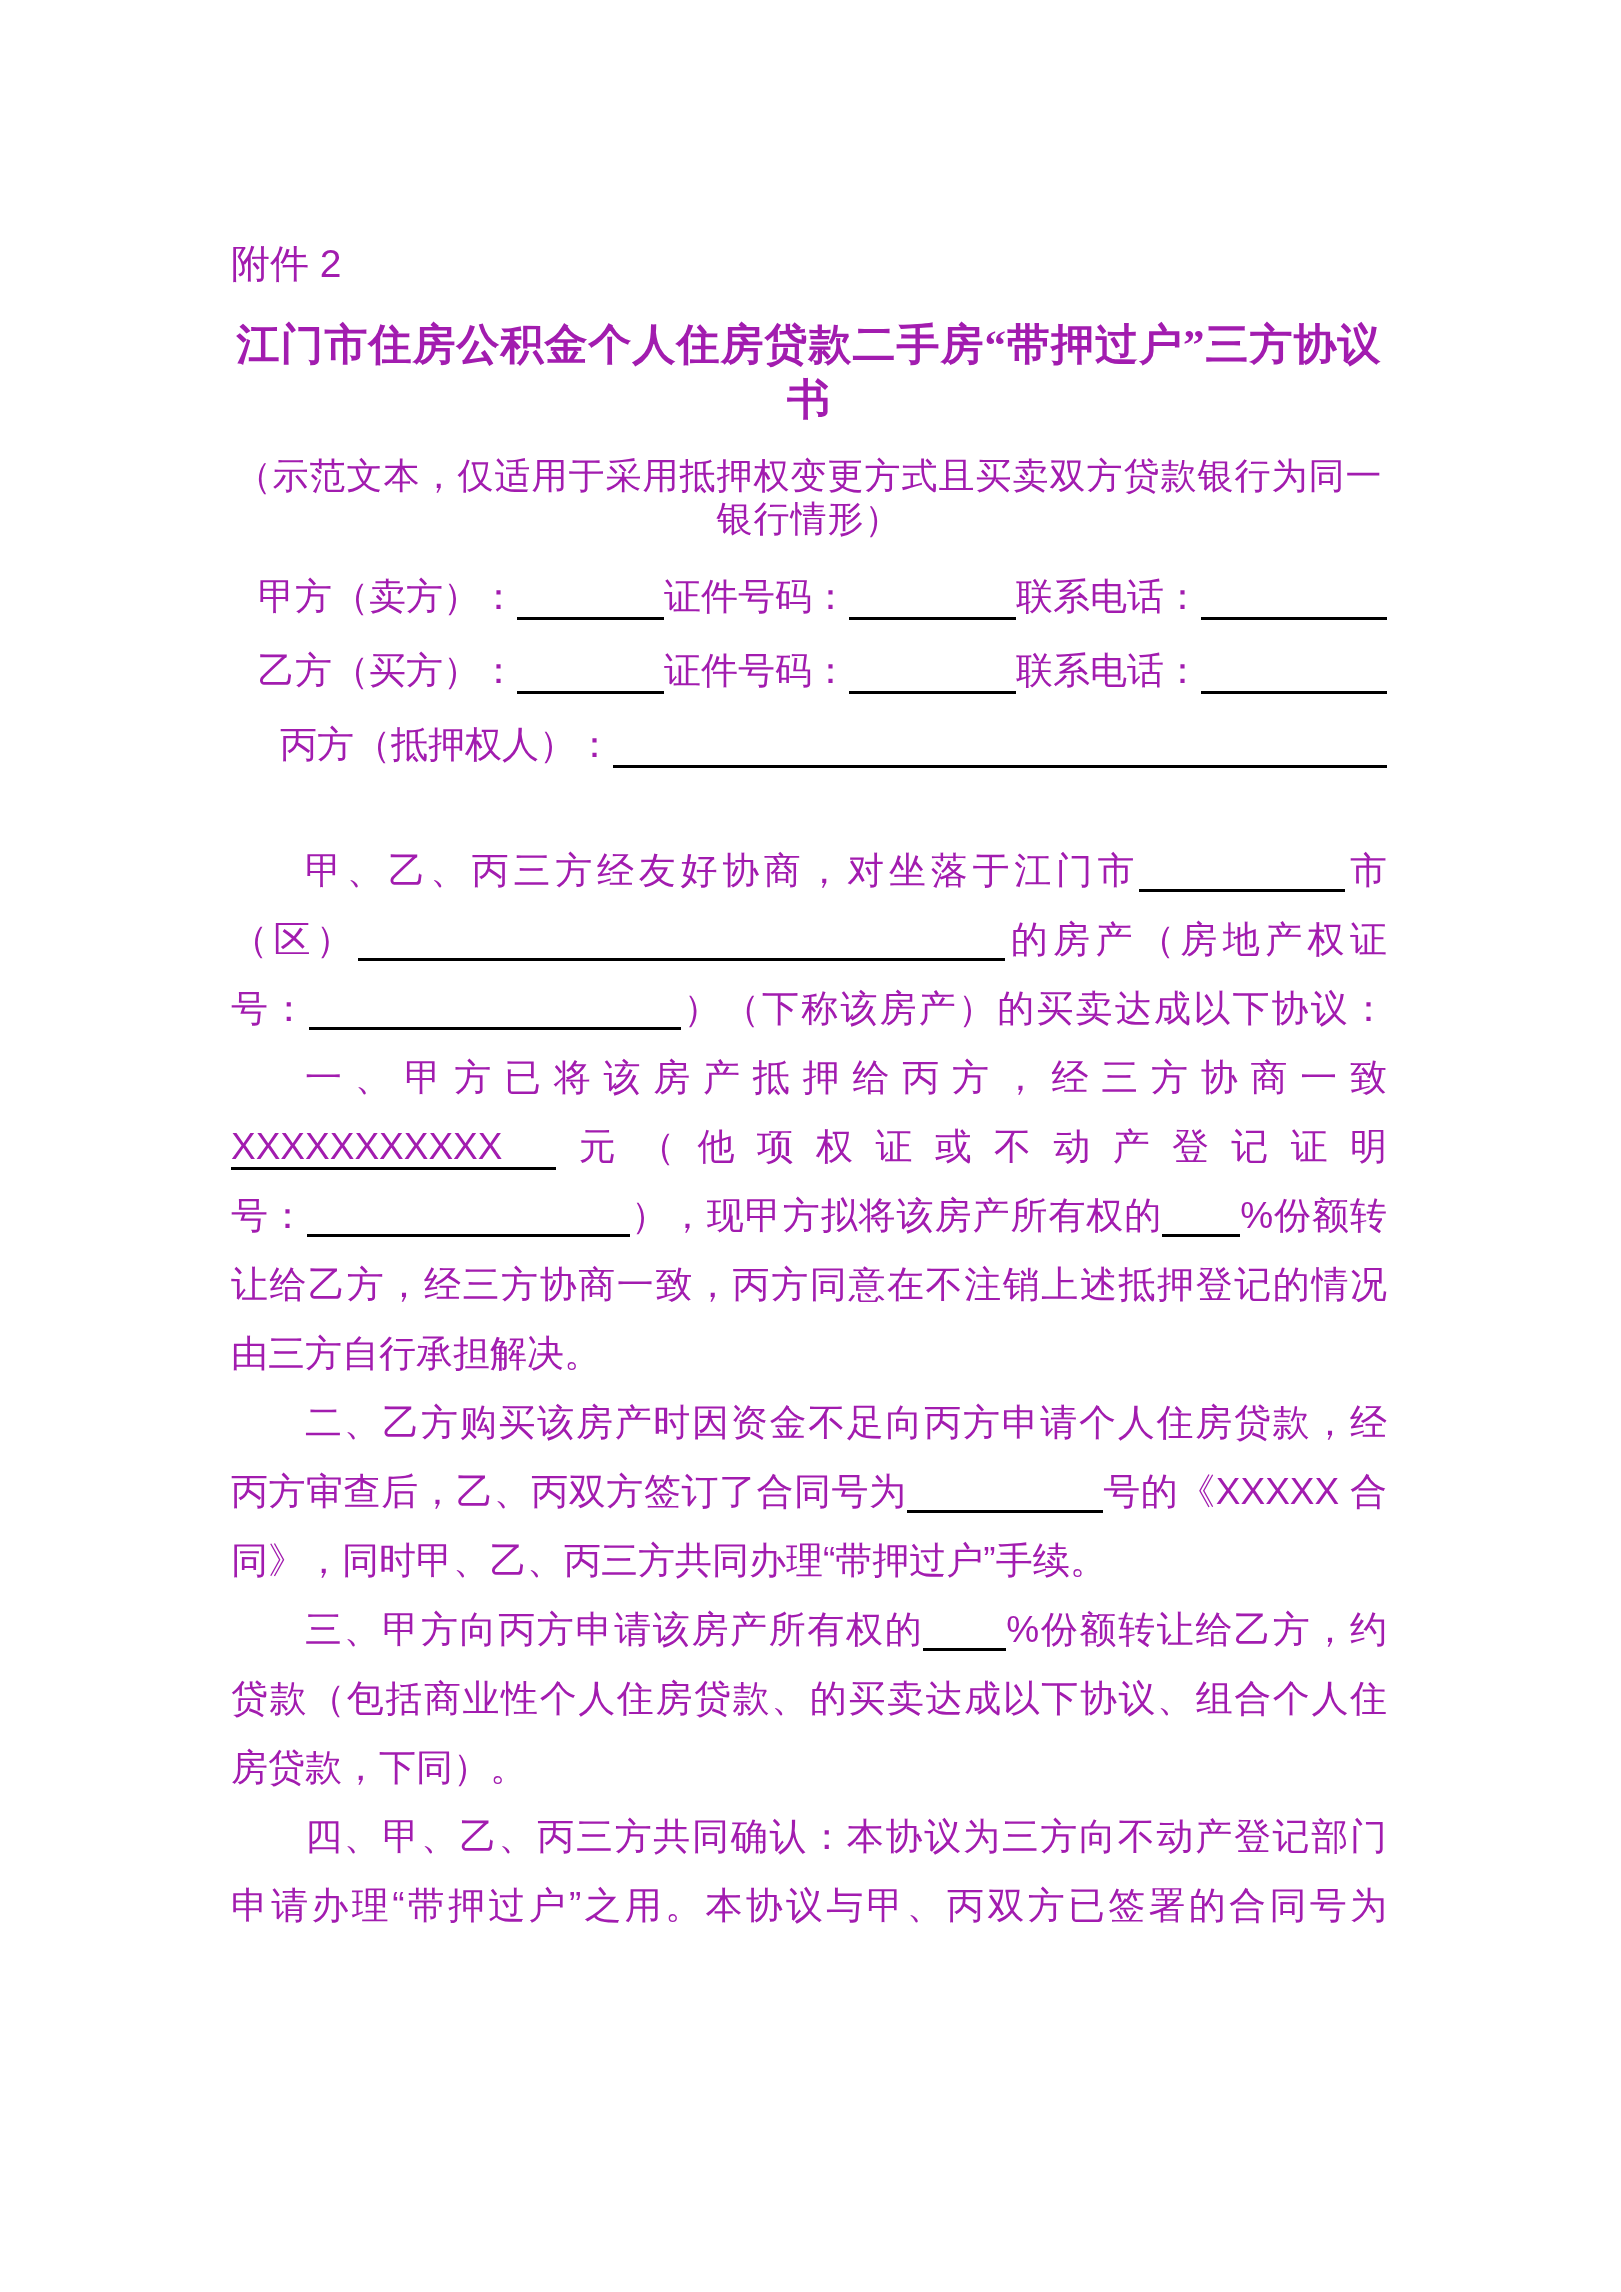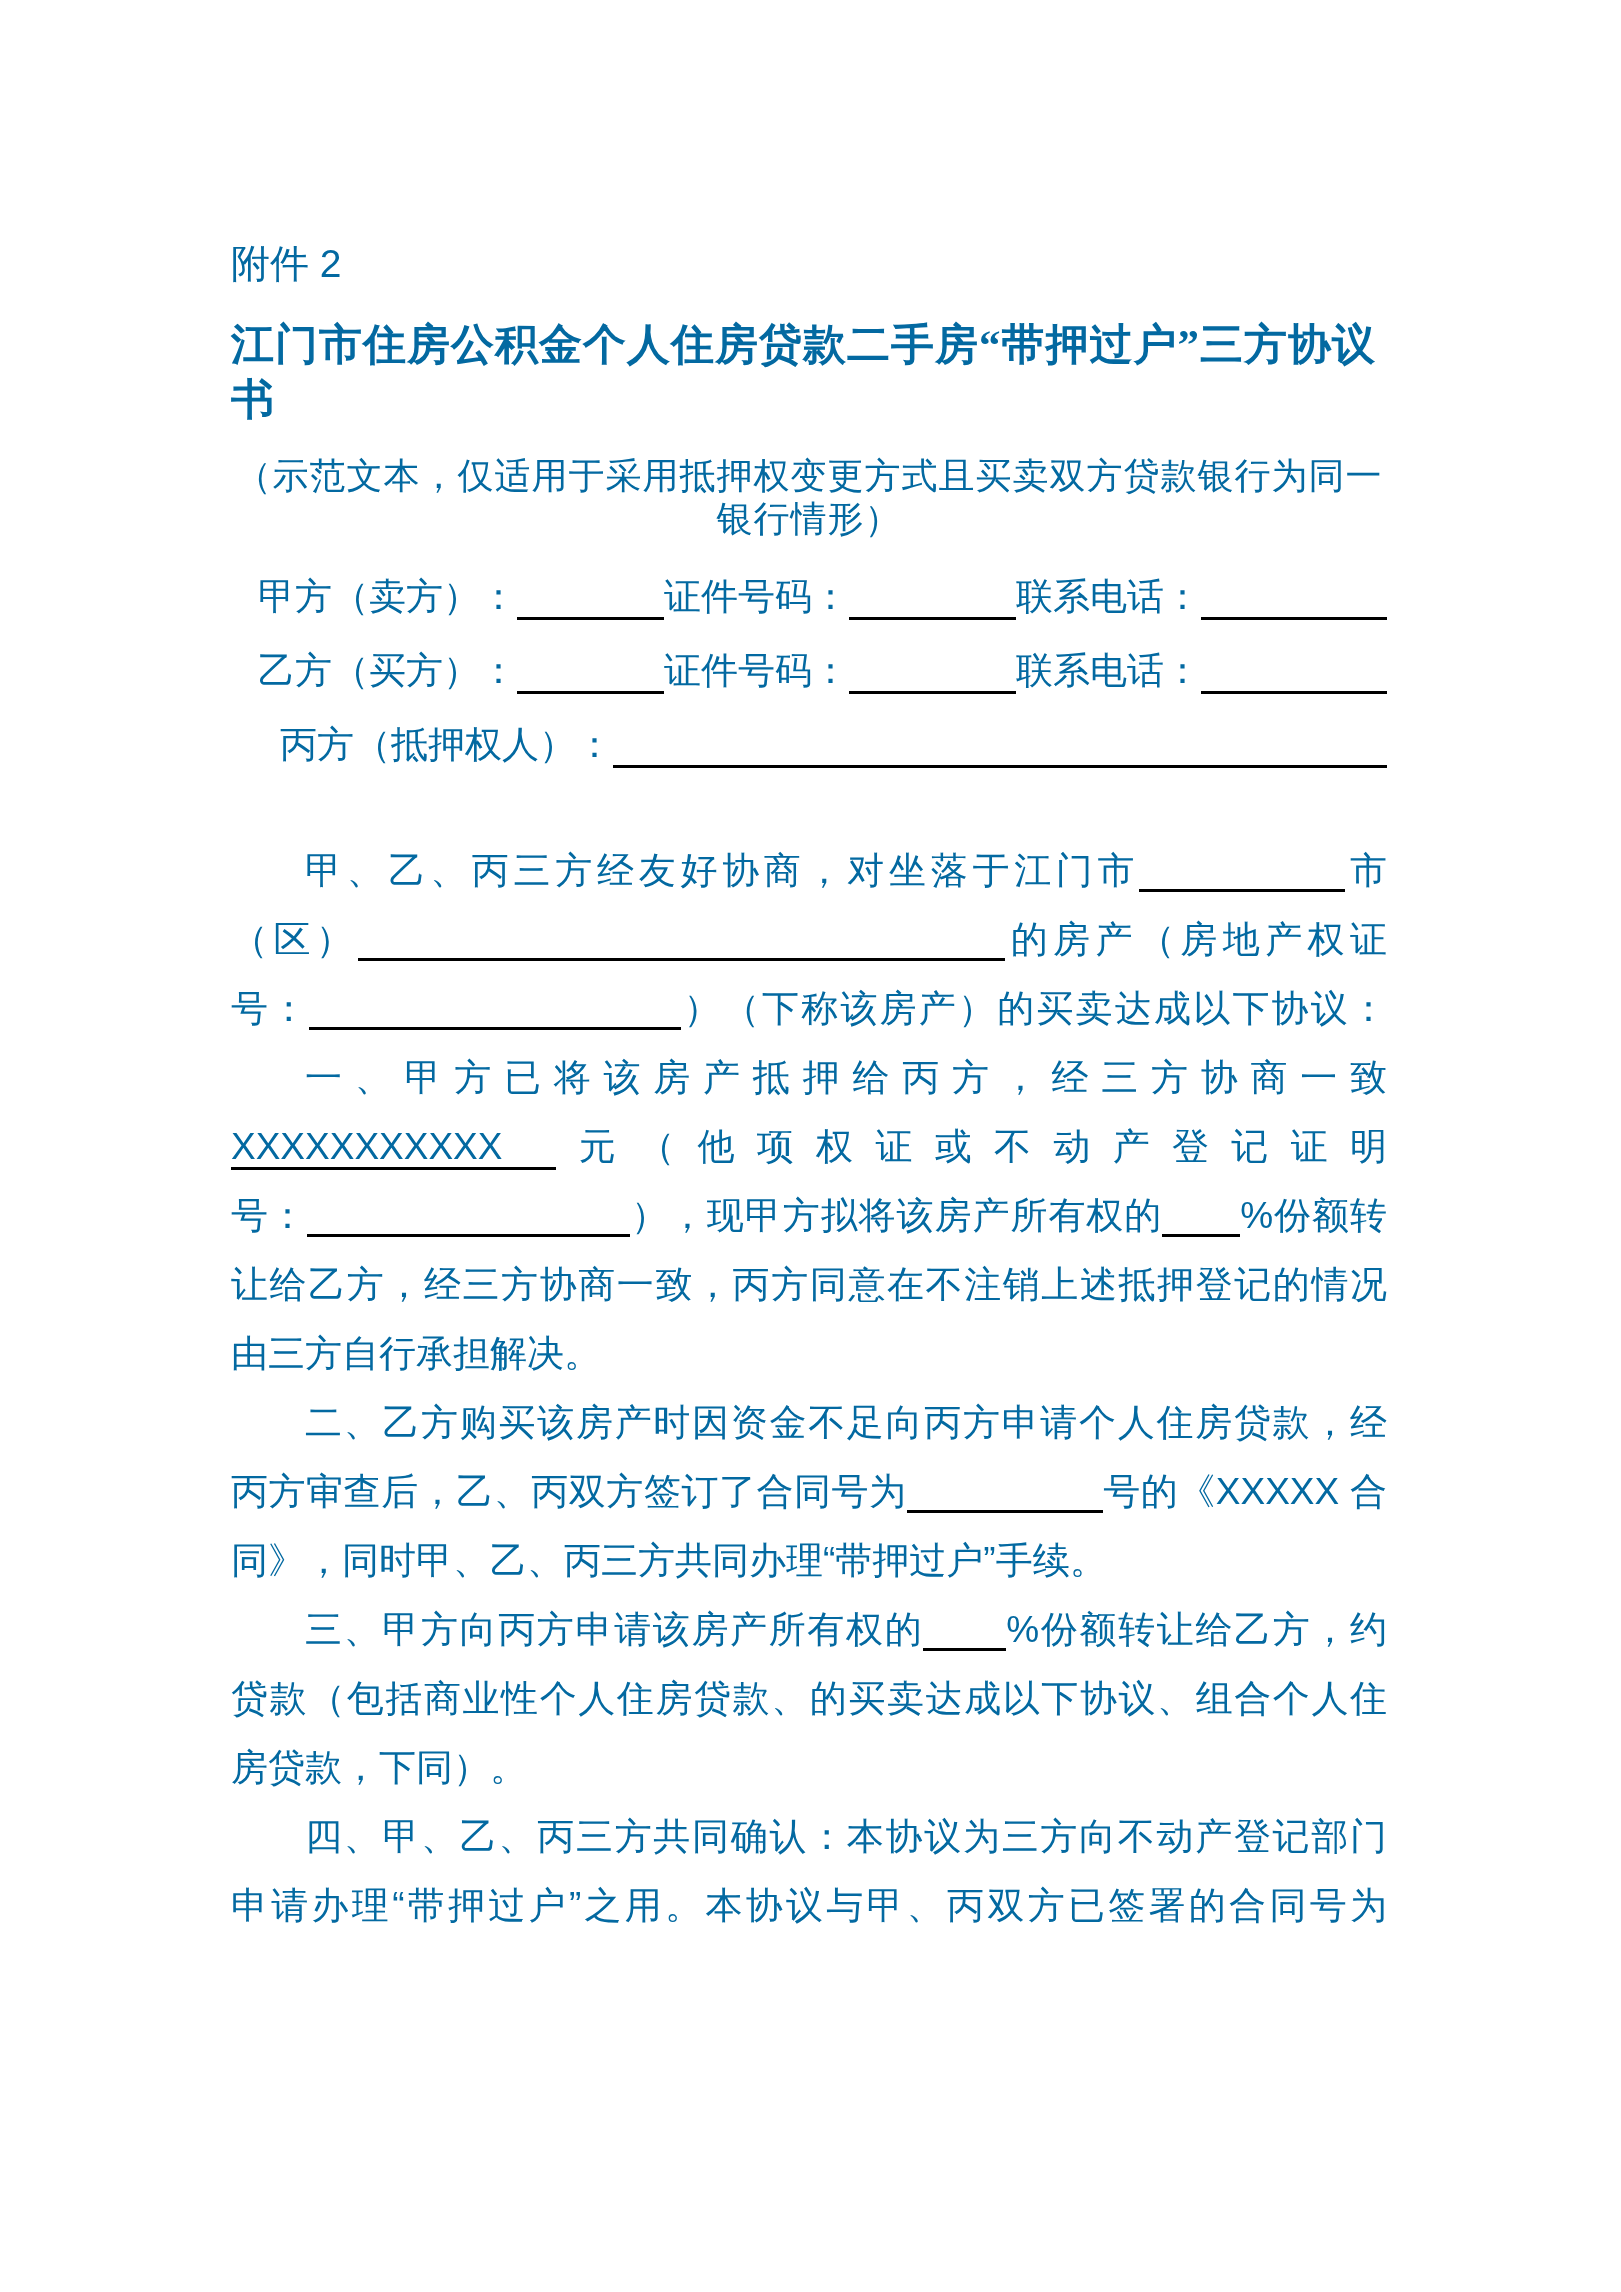--- a/index.html
+++ b/index.html
@@ -1,35 +1,35 @@
 <!DOCTYPE html>
 <html><head>
 <meta charset="utf-8">
 <style>
   html,body { margin:0; padding:0; background:#e8e8e8; }
   .page {
     position:relative;
     width:1621px; height:2293px;
     margin:0 auto;
     background:#ffffff;
-    color:#0369a1;
+    color:#a21caf;
     font-family:"Liberation Sans","DejaVu Sans",sans-serif;
     box-sizing:border-box;
     padding:240px 234px 0 231px;
     overflow:hidden;
   }
   .attachment {
     font-size:39px;
     line-height:47px;
     text-align:left;
   }
   .doc-title {
     font-size:43px;
     font-weight:bold;
-    text-align:left;
+    text-align:center;
     line-height:55px;
     margin-top:30px;
     letter-spacing:1px;
     font-family:"Liberation Serif","DejaVu Serif",serif;
   }
   .doc-subtitle {
     font-size:36px;
     text-align:center;
     line-height:43px;
     margin-top:27.4px;

